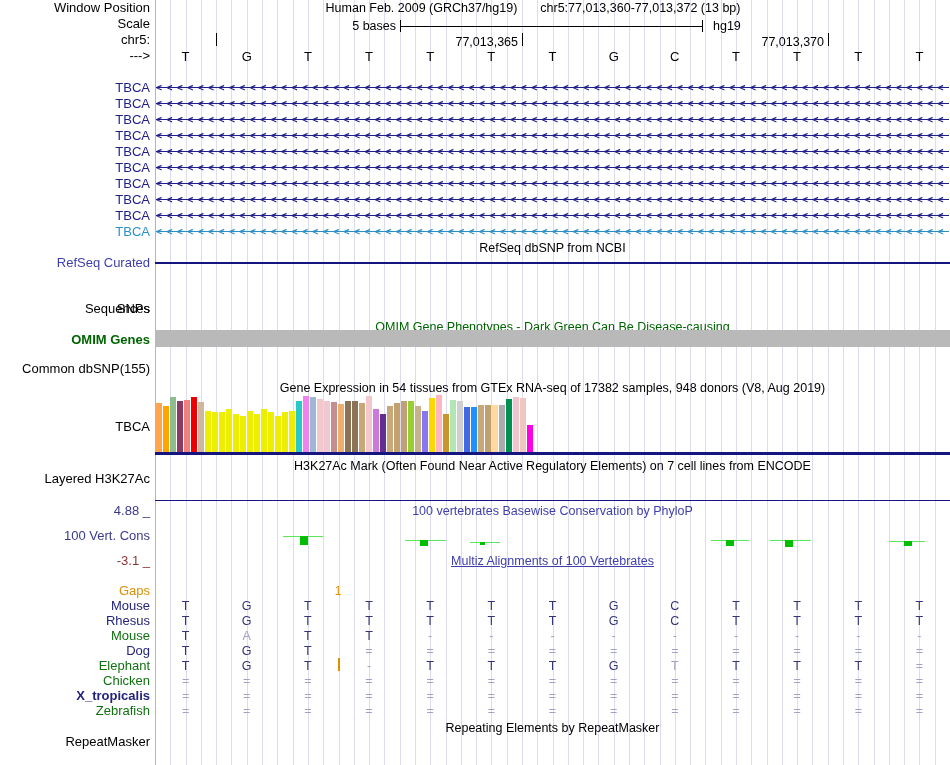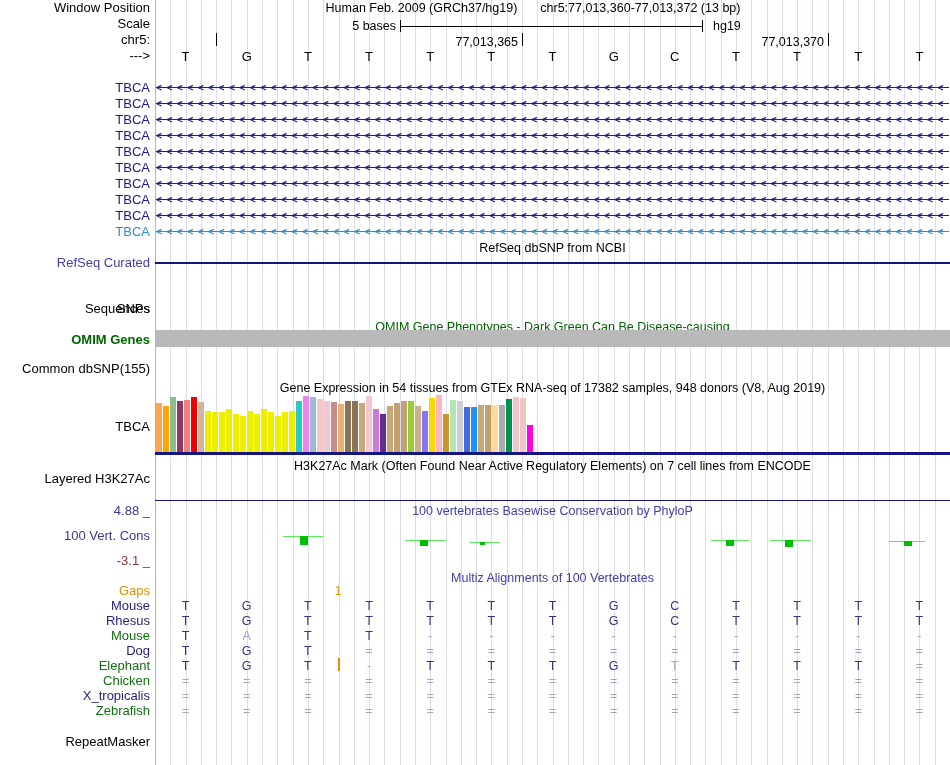--- a/index.html
+++ b/index.html
@@ -53,23 +53,24 @@
   <div class="glabel" style="top:420px;">TBCA</div>
 
   <div class="ctitle" style="top:459px;">H3K27Ac Mark (Often Found Near Active Regulatory Elements) on 7 cell lines from ENCODE</div>
   <div class="glabel" style="top:472px;">Layered H3K27Ac</div>
 
   <div class="glabel" style="top:504px;color:#3A3A8C;">4.88 _</div>
   <div class="ctitle" style="top:504px;color:#3E3EAC;">100 vertebrates Basewise Conservation by PhyloP</div>
   <div class="glabel" style="top:529px;color:#3A3A8C;">100 Vert. Cons</div>
   <div class="glabel" style="top:554px;color:#8B3535;">-3.1 _</div>
 
-  <div class="ctitle" style="top:571px;color:#3E3EAC;">Multiz Alignments of 100 Vertebrates</div>
+  <div class="ctitle" style="top:554px;color:#3E3EAC;text-decoration:underline;">Multiz Alignments of 100 Vertebrates</div>
   <div class="glabel" style="top:584px;color:#DE9000;">Gaps</div>
 
+  <div class="ctitle" style="top:721px;">Repeating Elements by RepeatMasker</div>
   <div class="glabel" style="top:735px;">RepeatMasker</div>
 <div class="abs" style="left: 170.3px; top: 0px; width: 1px; height: 765px; background: rgb(220, 220, 239); z-index: 0;"></div>
     <div class="abs" style="left: 185.6px; top: 0px; width: 1px; height: 765px; background: rgb(220, 220, 239); z-index: 0;"></div>
     <div class="abs" style="left: 200.9px; top: 0px; width: 1px; height: 765px; background: rgb(220, 220, 239); z-index: 0;"></div>
     <div class="abs" style="left: 216.2px; top: 0px; width: 1px; height: 765px; background: rgb(220, 220, 239); z-index: 0;"></div>
     <div class="abs" style="left: 231.4px; top: 0px; width: 1px; height: 765px; background: rgb(220, 220, 239); z-index: 0;"></div>
     <div class="abs" style="left: 246.7px; top: 0px; width: 1px; height: 765px; background: rgb(220, 220, 239); z-index: 0;"></div>
     <div class="abs" style="left: 262px; top: 0px; width: 1px; height: 765px; background: rgb(220, 220, 239); z-index: 0;"></div>
     <div class="abs" style="left: 277.3px; top: 0px; width: 1px; height: 765px; background: rgb(220, 220, 239); z-index: 0;"></div>
     <div class="abs" style="left: 292.6px; top: 0px; width: 1px; height: 765px; background: rgb(220, 220, 239); z-index: 0;"></div>
@@ -304,21 +305,21 @@
     <div class="abs" style="left: 369px; top: 674px; transform: translateX(-50%); font-size: 12.5px; line-height: 14px; color: rgb(162, 162, 200); z-index: 2;">=</div>
     <div class="abs" style="left: 430.2px; top: 674px; transform: translateX(-50%); font-size: 12.5px; line-height: 14px; color: rgb(162, 162, 200); z-index: 2;">=</div>
     <div class="abs" style="left: 491.3px; top: 674px; transform: translateX(-50%); font-size: 12.5px; line-height: 14px; color: rgb(162, 162, 200); z-index: 2;">=</div>
     <div class="abs" style="left: 552.5px; top: 674px; transform: translateX(-50%); font-size: 12.5px; line-height: 14px; color: rgb(162, 162, 200); z-index: 2;">=</div>
     <div class="abs" style="left: 613.7px; top: 674px; transform: translateX(-50%); font-size: 12.5px; line-height: 14px; color: rgb(162, 162, 200); z-index: 2;">=</div>
     <div class="abs" style="left: 674.8px; top: 674px; transform: translateX(-50%); font-size: 12.5px; line-height: 14px; color: rgb(162, 162, 200); z-index: 2;">=</div>
     <div class="abs" style="left: 736px; top: 674px; transform: translateX(-50%); font-size: 12.5px; line-height: 14px; color: rgb(162, 162, 200); z-index: 2;">=</div>
     <div class="abs" style="left: 797.1px; top: 674px; transform: translateX(-50%); font-size: 12.5px; line-height: 14px; color: rgb(162, 162, 200); z-index: 2;">=</div>
     <div class="abs" style="left: 858.3px; top: 674px; transform: translateX(-50%); font-size: 12.5px; line-height: 14px; color: rgb(162, 162, 200); z-index: 2;">=</div>
     <div class="abs" style="left: 919.4px; top: 674px; transform: translateX(-50%); font-size: 12.5px; line-height: 14px; color: rgb(162, 162, 200); z-index: 2;">=</div>
-    <div class="glabel" style="top: 689px; color: rgb(36, 36, 124);">X_tropicalis</div>
+    <div class="glabel" style="top: 689px; color: rgb(36, 36, 124); font-weight: bold;">X_tropicalis</div>
     <div class="abs" style="left: 185.6px; top: 689px; transform: translateX(-50%); font-size: 12.5px; line-height: 14px; color: rgb(162, 162, 200); z-index: 2;">=</div>
     <div class="abs" style="left: 246.7px; top: 689px; transform: translateX(-50%); font-size: 12.5px; line-height: 14px; color: rgb(162, 162, 200); z-index: 2;">=</div>
     <div class="abs" style="left: 307.9px; top: 689px; transform: translateX(-50%); font-size: 12.5px; line-height: 14px; color: rgb(162, 162, 200); z-index: 2;">=</div>
     <div class="abs" style="left: 369px; top: 689px; transform: translateX(-50%); font-size: 12.5px; line-height: 14px; color: rgb(162, 162, 200); z-index: 2;">=</div>
     <div class="abs" style="left: 430.2px; top: 689px; transform: translateX(-50%); font-size: 12.5px; line-height: 14px; color: rgb(162, 162, 200); z-index: 2;">=</div>
     <div class="abs" style="left: 491.3px; top: 689px; transform: translateX(-50%); font-size: 12.5px; line-height: 14px; color: rgb(162, 162, 200); z-index: 2;">=</div>
     <div class="abs" style="left: 552.5px; top: 689px; transform: translateX(-50%); font-size: 12.5px; line-height: 14px; color: rgb(162, 162, 200); z-index: 2;">=</div>
     <div class="abs" style="left: 613.7px; top: 689px; transform: translateX(-50%); font-size: 12.5px; line-height: 14px; color: rgb(162, 162, 200); z-index: 2;">=</div>
     <div class="abs" style="left: 674.8px; top: 689px; transform: translateX(-50%); font-size: 12.5px; line-height: 14px; color: rgb(162, 162, 200); z-index: 2;">=</div>
     <div class="abs" style="left: 736px; top: 689px; transform: translateX(-50%); font-size: 12.5px; line-height: 14px; color: rgb(162, 162, 200); z-index: 2;">=</div>

